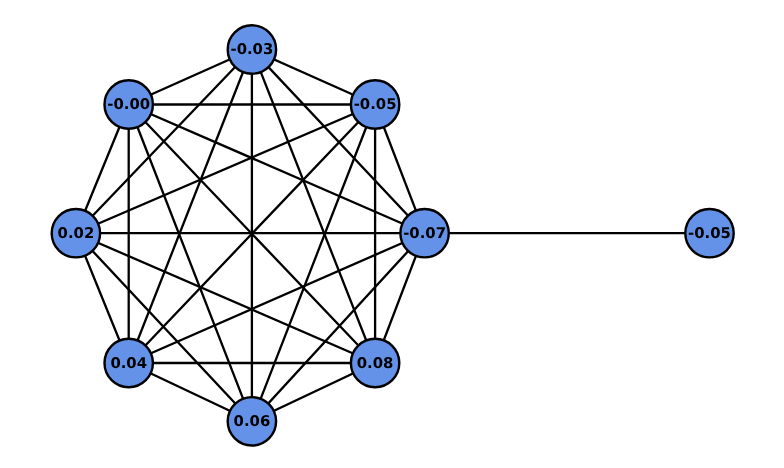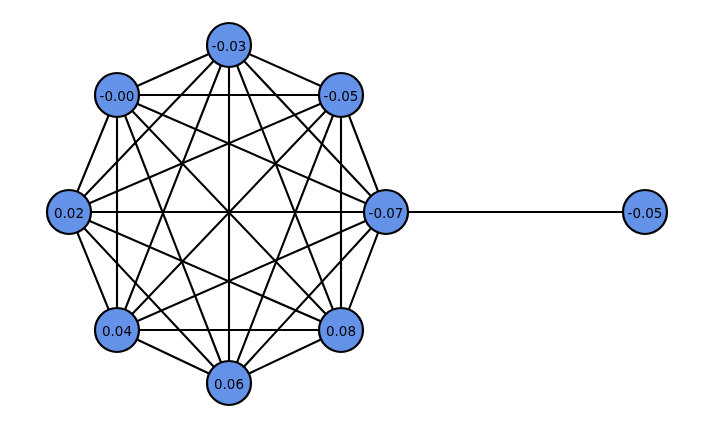--- a/index.html
+++ b/index.html
@@ -11,20 +11,21 @@
     width: 713px;
     height: 425px;
     font-family: "DejaVu Sans", sans-serif;
     overflow: hidden;
   }
   #graph-canvas {
     position: relative;
     width: 713px;
     height: 425px;
     background: #ffffff;
+    font-weight: bold;
   }
   svg.graph-svg {
     display: block;
     width: 713px;
     height: 425px;
   }
   .graph-edge {
     stroke: #000000;
     stroke-width: 2.1;
     stroke-linecap: round;

